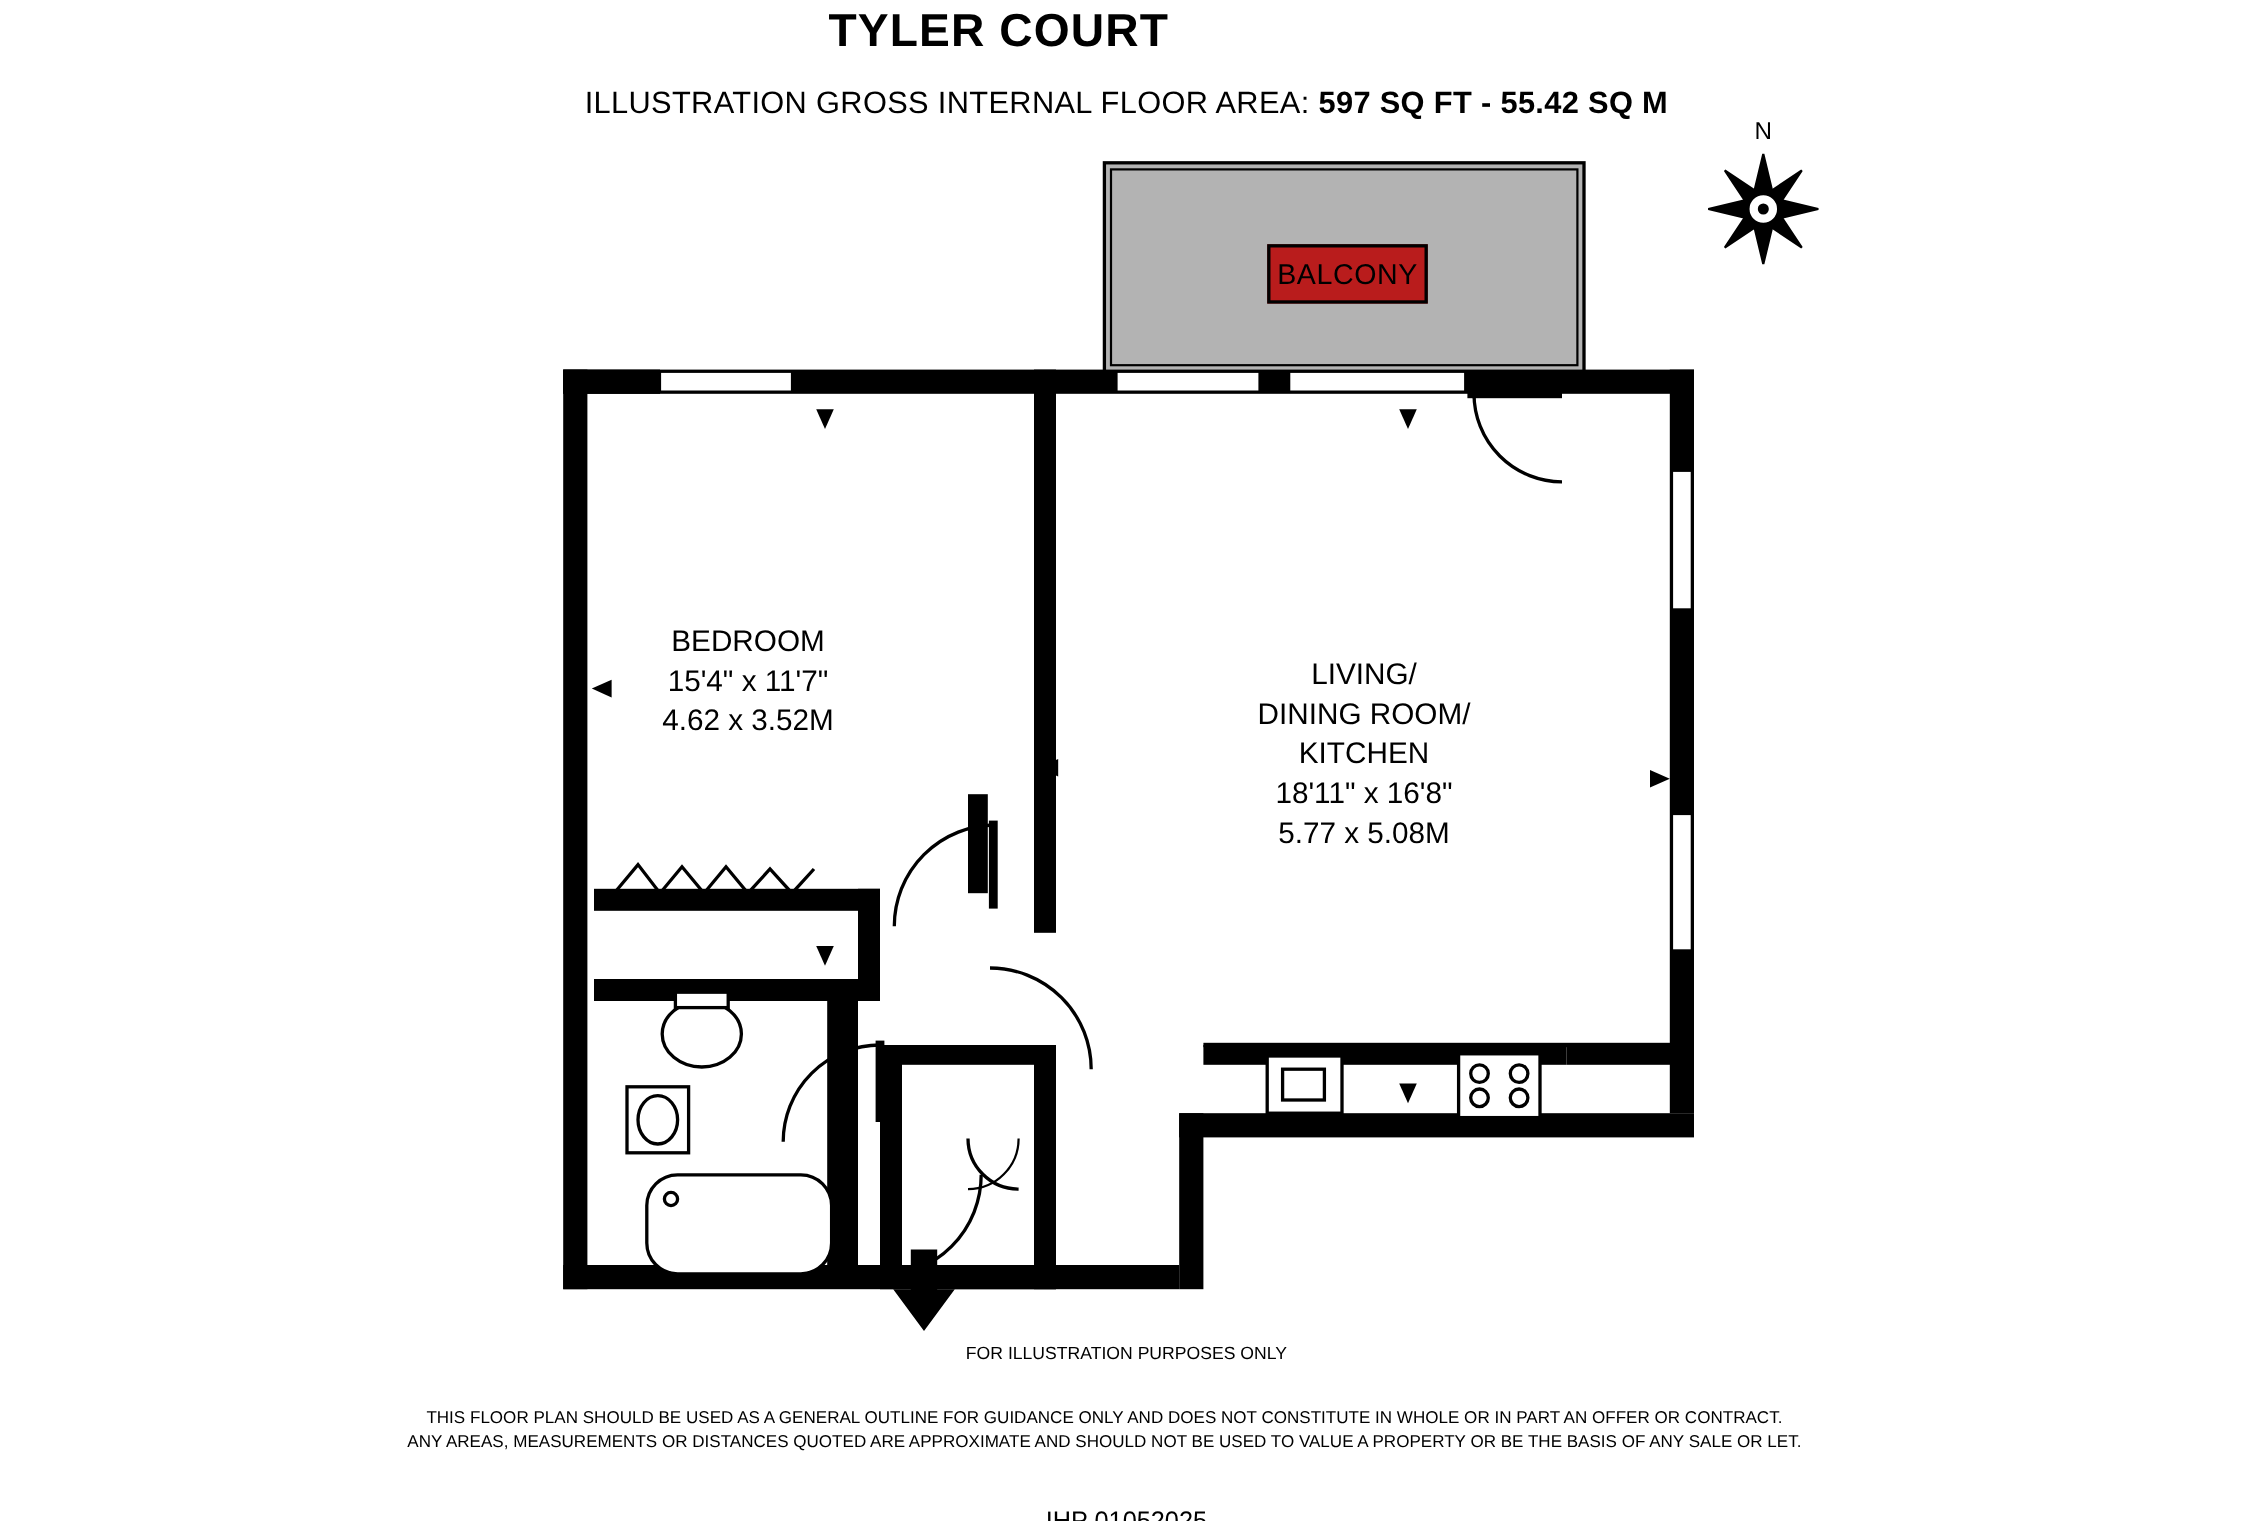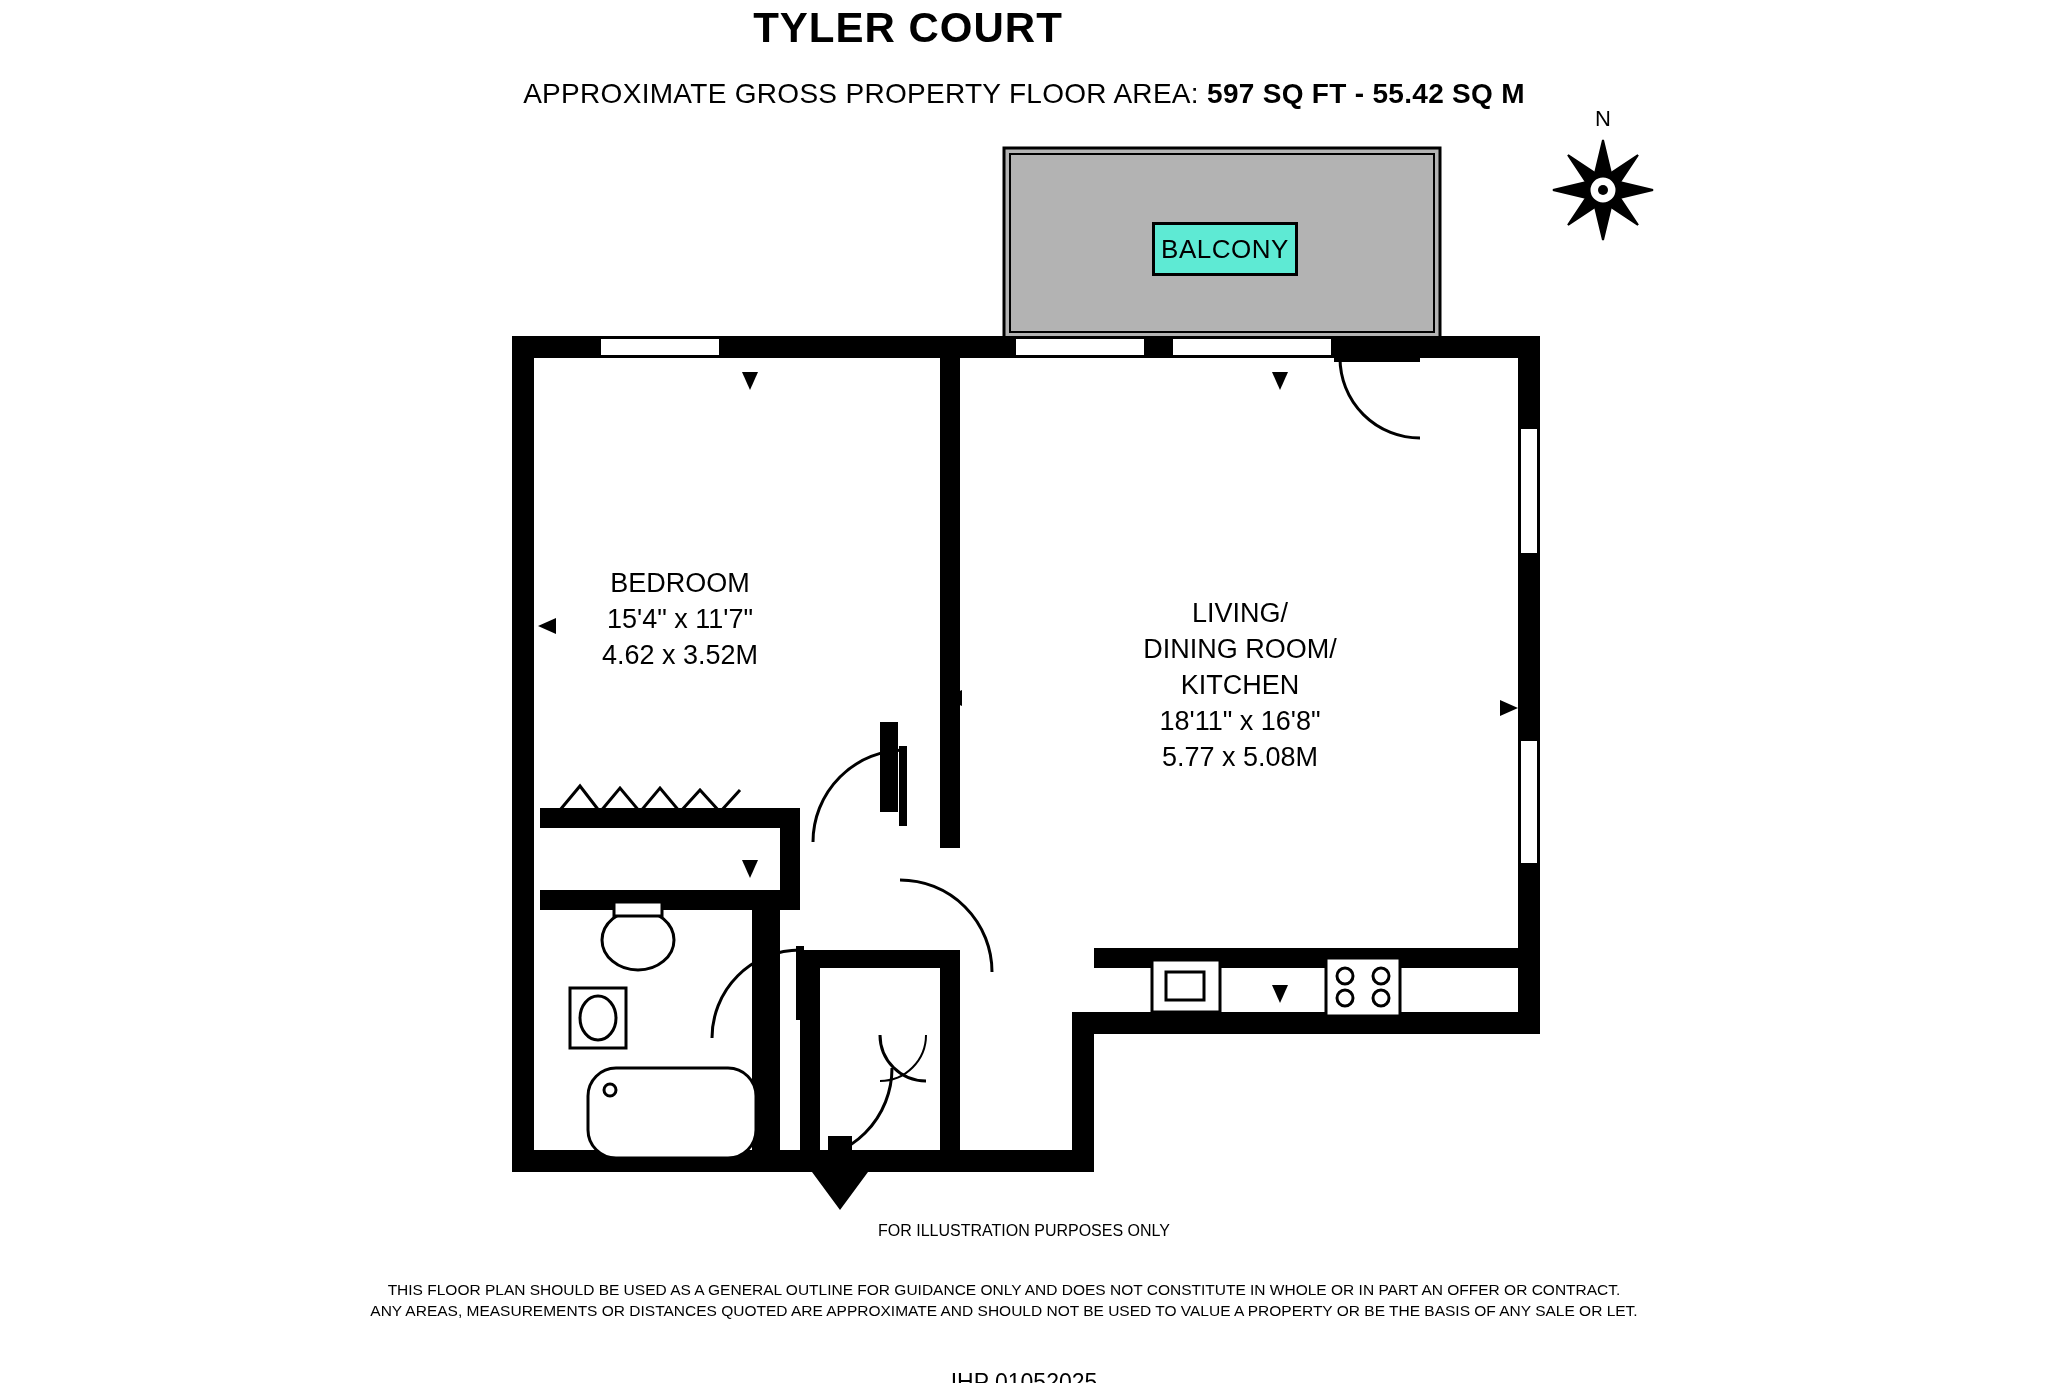--- a/index.html
+++ b/index.html
@@ -82,21 +82,21 @@
   #label-bedroom { left: 510px; top: 565px; width: 340px; }
   #label-living  { left: 1060px; top: 595px; width: 360px; }
 
   #balcony-label {
     position: absolute;
     left: 1152px;
     top: 222px;
     width: 140px;
     height: 48px;
     border: 3px solid #000;
-    background: #5eead4;
+    background: #b91c1c;
     font-size: 26px;
     display: flex;
     align-items: center;
     justify-content: center;
     letter-spacing: 0.5px;
   }
 
   
   #compass-n {
     position: absolute;
@@ -107,21 +107,21 @@
     width: 30px;
   }
 </style>
 </head>
 <body>
 
 <div>
 
   <div class="title">TYLER COURT</div>
   <div class="subtitle">
-    <span>APPROXIMATE GROSS PROPERTY FLOOR AREA:</span>
+    <span>ILLUSTRATION GROSS INTERNAL FLOOR AREA:</span>
     <span class="bold">597 SQ FT  -  55.42 SQ M</span>
   </div>
 
   <svg id="plan" viewBox="0 0 2048 1383">
 
     <g>
       <rect x="1004" y="148" width="436" height="190" fill="#b3b3b3" stroke="#000" stroke-width="3"></rect>
       <rect x="1010" y="154" width="424" height="178" fill="#b3b3b3" stroke="#000" stroke-width="2"></rect>
     </g>
 

